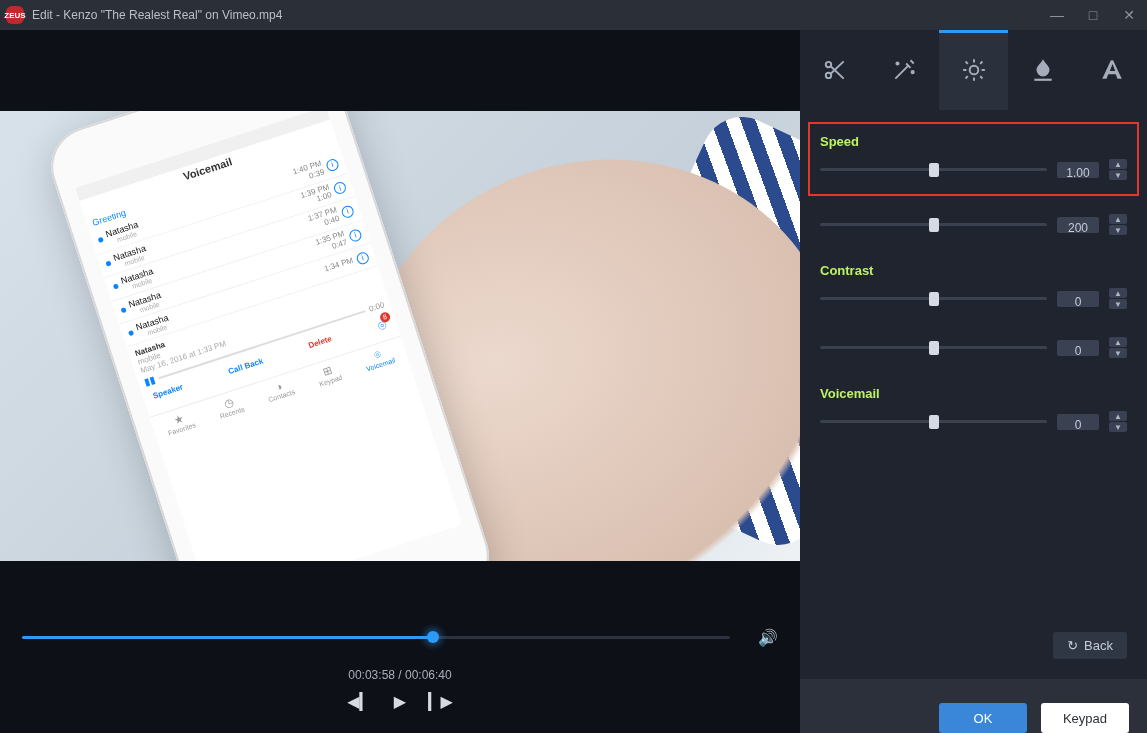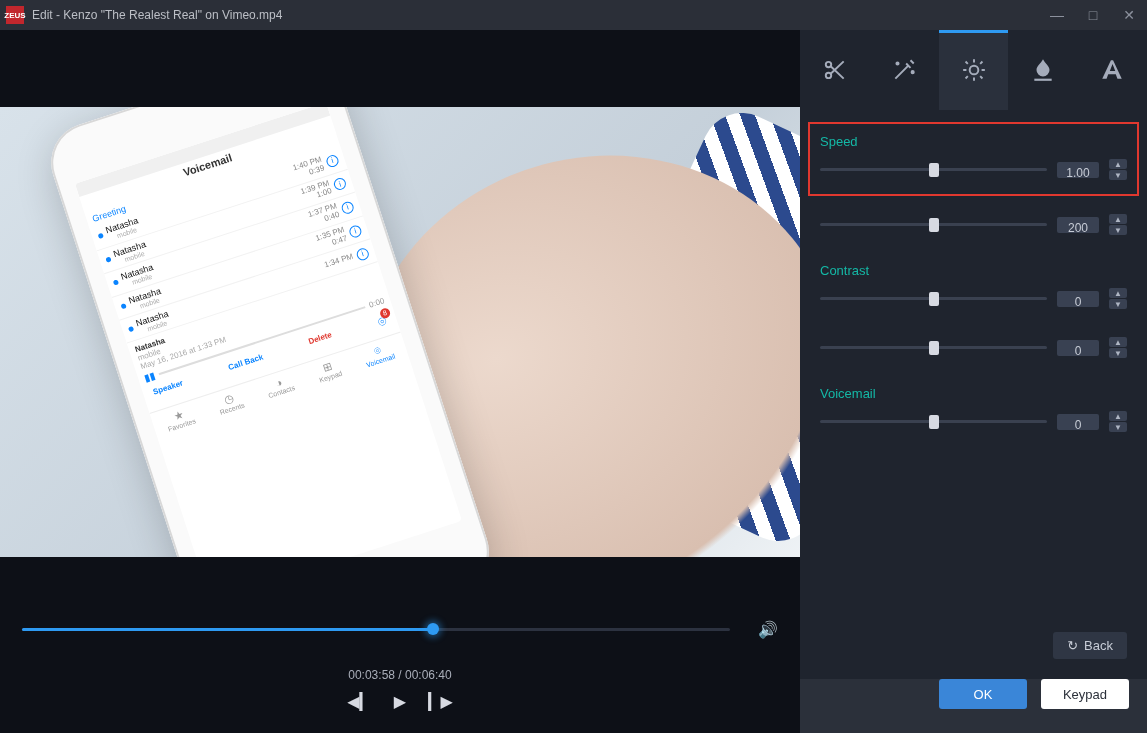--- a/index.html
+++ b/index.html
@@ -5,21 +5,21 @@
 * { box-sizing: border-box; margin: 0; padding: 0; font-family: "Segoe UI", Arial, sans-serif; }
 html, body { width: 1147px; height: 733px; background: #0d1017; overflow: hidden; }
 
 .titlebar {
   height: 30px; background: #2b2f38; display: flex; align-items: center;
   color: #bcbfc6; font-size: 12px; padding-left: 6px;
 }
 .titlebar .app-icon {
   width: 18px; height: 18px; background: #c2272d; color: #fff; font-size: 8px;
   font-weight: bold; display: flex; align-items: center; justify-content: center;
-  margin-right: 8px; border-radius: 0;
+  margin-right: 8px; border-radius: 6px;
 }
 .titlebar .wincontrols { margin-left: auto; display: flex; }
 .titlebar .wincontrols div { width: 36px; height: 30px; display:flex; align-items:center; justify-content:center; color:#8c919d; font-size:14px; }
 
 .main { display: flex; height: calc(100% - 30px); }
 
 .left { flex: 1; display:flex; flex-direction:column; background:#0d1017; }
 .preview { flex:1; position:relative; background:#0d1017; padding-top:75px; padding-bottom:55px; display:flex; align-items:center; justify-content:center; }
 .preview .canvas {
   width: 800px; height: 450px; position:relative; overflow:hidden;
@@ -61,46 +61,46 @@
 .vtabs div{font-size:7px;color:#999;text-align:center;}
 .vtabs div span{display:block;font-size:11px;}
 .vtabs .on{color:#0a84ff;}
 
 .controls { background:#0d1017; padding: 0 22px 22px; }
 .seekbar { position:relative; height: 30px; display:flex; align-items:center; }
 .seek-track { flex:1; height:3px; background:#2c3240; position:relative; border-radius:2px;}
 .seek-prog { position:absolute; left:0; top:0; height:100%; background:#2e9af2; border-radius:2px;}
 .seek-thumb { position:absolute; top:50%; transform:translate(-50%,-50%); width:12px; height:12px; border-radius:50%; background:#2e9af2; box-shadow:0 0 6px 3px rgba(46,154,242,.4);}
 .vol-icon { color:#ccd0da; margin-left:28px; font-size:16px;}
-.timecode { text-align:center; color:#a9aeb9; font-size:12px; margin-top:24px;}
+.timecode { text-align:center; color:#a9aeb9; font-size:12px; margin-top:16px;}
 .transport { display:flex; justify-content:center; gap:22px; margin-top:10px; color:#d7dae2; font-size:16px;}
 .transport span{cursor:default;}
 
 .right { width: 347px; background:#1f242e; display:flex; flex-direction:column;}
 .tabs { display:flex; height:80px;}
 .tabs .tab { flex:1; display:flex; align-items:center; justify-content:center; color:#a5acbb; position:relative;}
 .tabs .tab svg { width:26px; height:26px; }
 .tabs .tab.active { background:#2a303c;}
 .tabs .tab.active::before{content:"";position:absolute;top:0;left:0;right:0;height:3px;background:#2e9af2;}
 
 .props { flex:1; padding: 24px 20px 10px;}
 .prop { margin-bottom: 28px; }
 .prop.hl { border:2px solid #e0382f; padding:10px 10px 14px; margin:-12px -12px 18px;}
-.prop-label { color:#14b8a6; font-size:13px; margin-bottom:10px;}
+.prop-label { color:#bef264; font-size:13px; margin-bottom:10px;font-weight:bold;}
 .prop-body { display:flex; align-items:center; gap:10px;}
 .prop-body .slider { flex:1; position:relative; height:3px; background:#3a4150; border-radius:2px;}
 .prop-body .slider .sthumb{position:absolute;top:50%;transform:translate(-50%,-50%);width:10px;height:14px;border-radius:2px;background:#d7dae2;}
 .prop-body .valbox{ width:42px; height:16px; background:#394152; color:#c7ccd6; font-size:12px; text-align:center; line-height:22px; border-radius:2px;}
 .prop-body .stepper{ width:18px; display:flex; flex-direction:column; gap:1px;}
 .prop-body .stepper div{height:10px;background:#394152;color:#aeb5c3;font-size:8px;display:flex;align-items:center;justify-content:center;border-radius:2px;}
 
 .reset-row{ margin-top:auto; padding:0 20px 20px; display:flex; justify-content:flex-end;}
 .reset-btn{ background:#2f3644; color:#c7ccd6; font-size:13px; padding:6px 14px; border-radius:3px; display:flex; align-items:center; gap:6px;}
 
-.footer { height:54px; background:#2b303a; display:flex; align-items:flex-start; justify-content:flex-end; gap:14px; padding:0 18px;}
+.footer { height:54px; background:#2b303a; display:flex; align-items:flex-end; justify-content:flex-end; gap:14px; padding:0 18px;}
 .footer button{ width:88px; height:30px; border:none; border-radius:3px; font-size:13px; cursor:default;}
 .btn-ok{ background:#3a86d8; color:#fff;}
 .btn-cancel{ background:#fff; color:#2b303a;}
 </style>
 </head>
 <body>
 
 <div class="titlebar">
   <div class="app-icon">ZEUS</div>
   <div>Edit - Kenzo "The Realest Real" on Vimeo.mp4</div>

